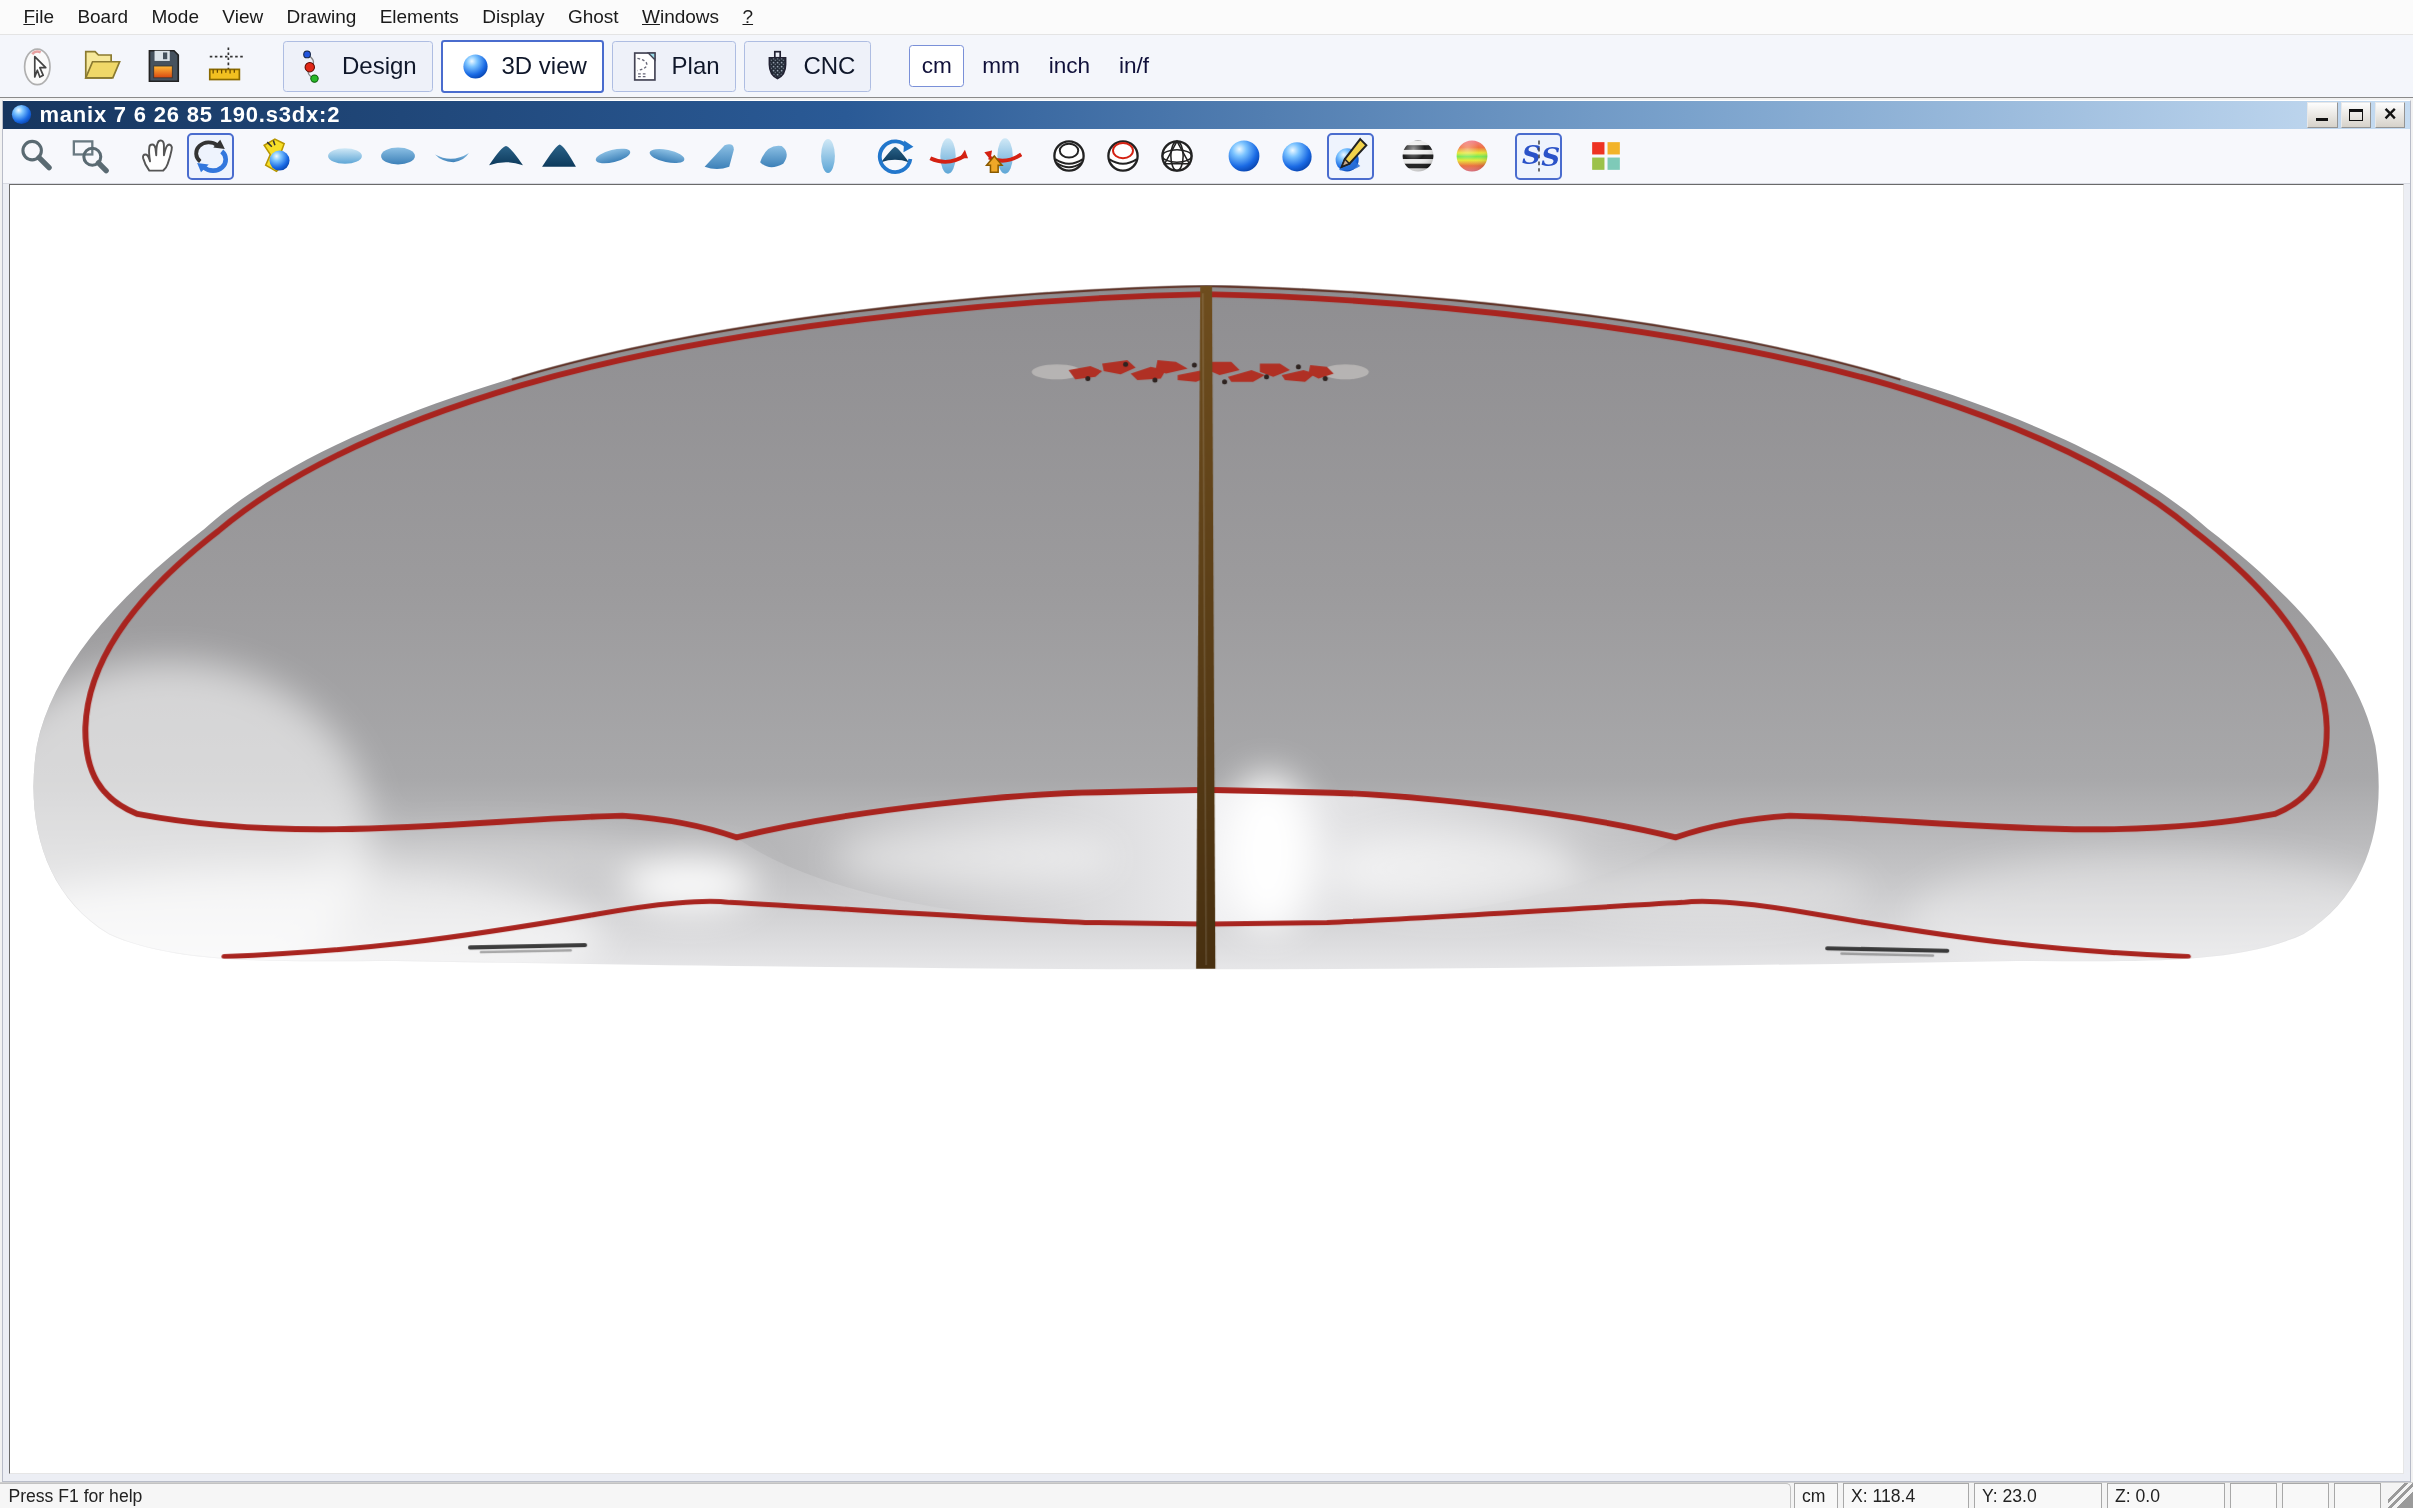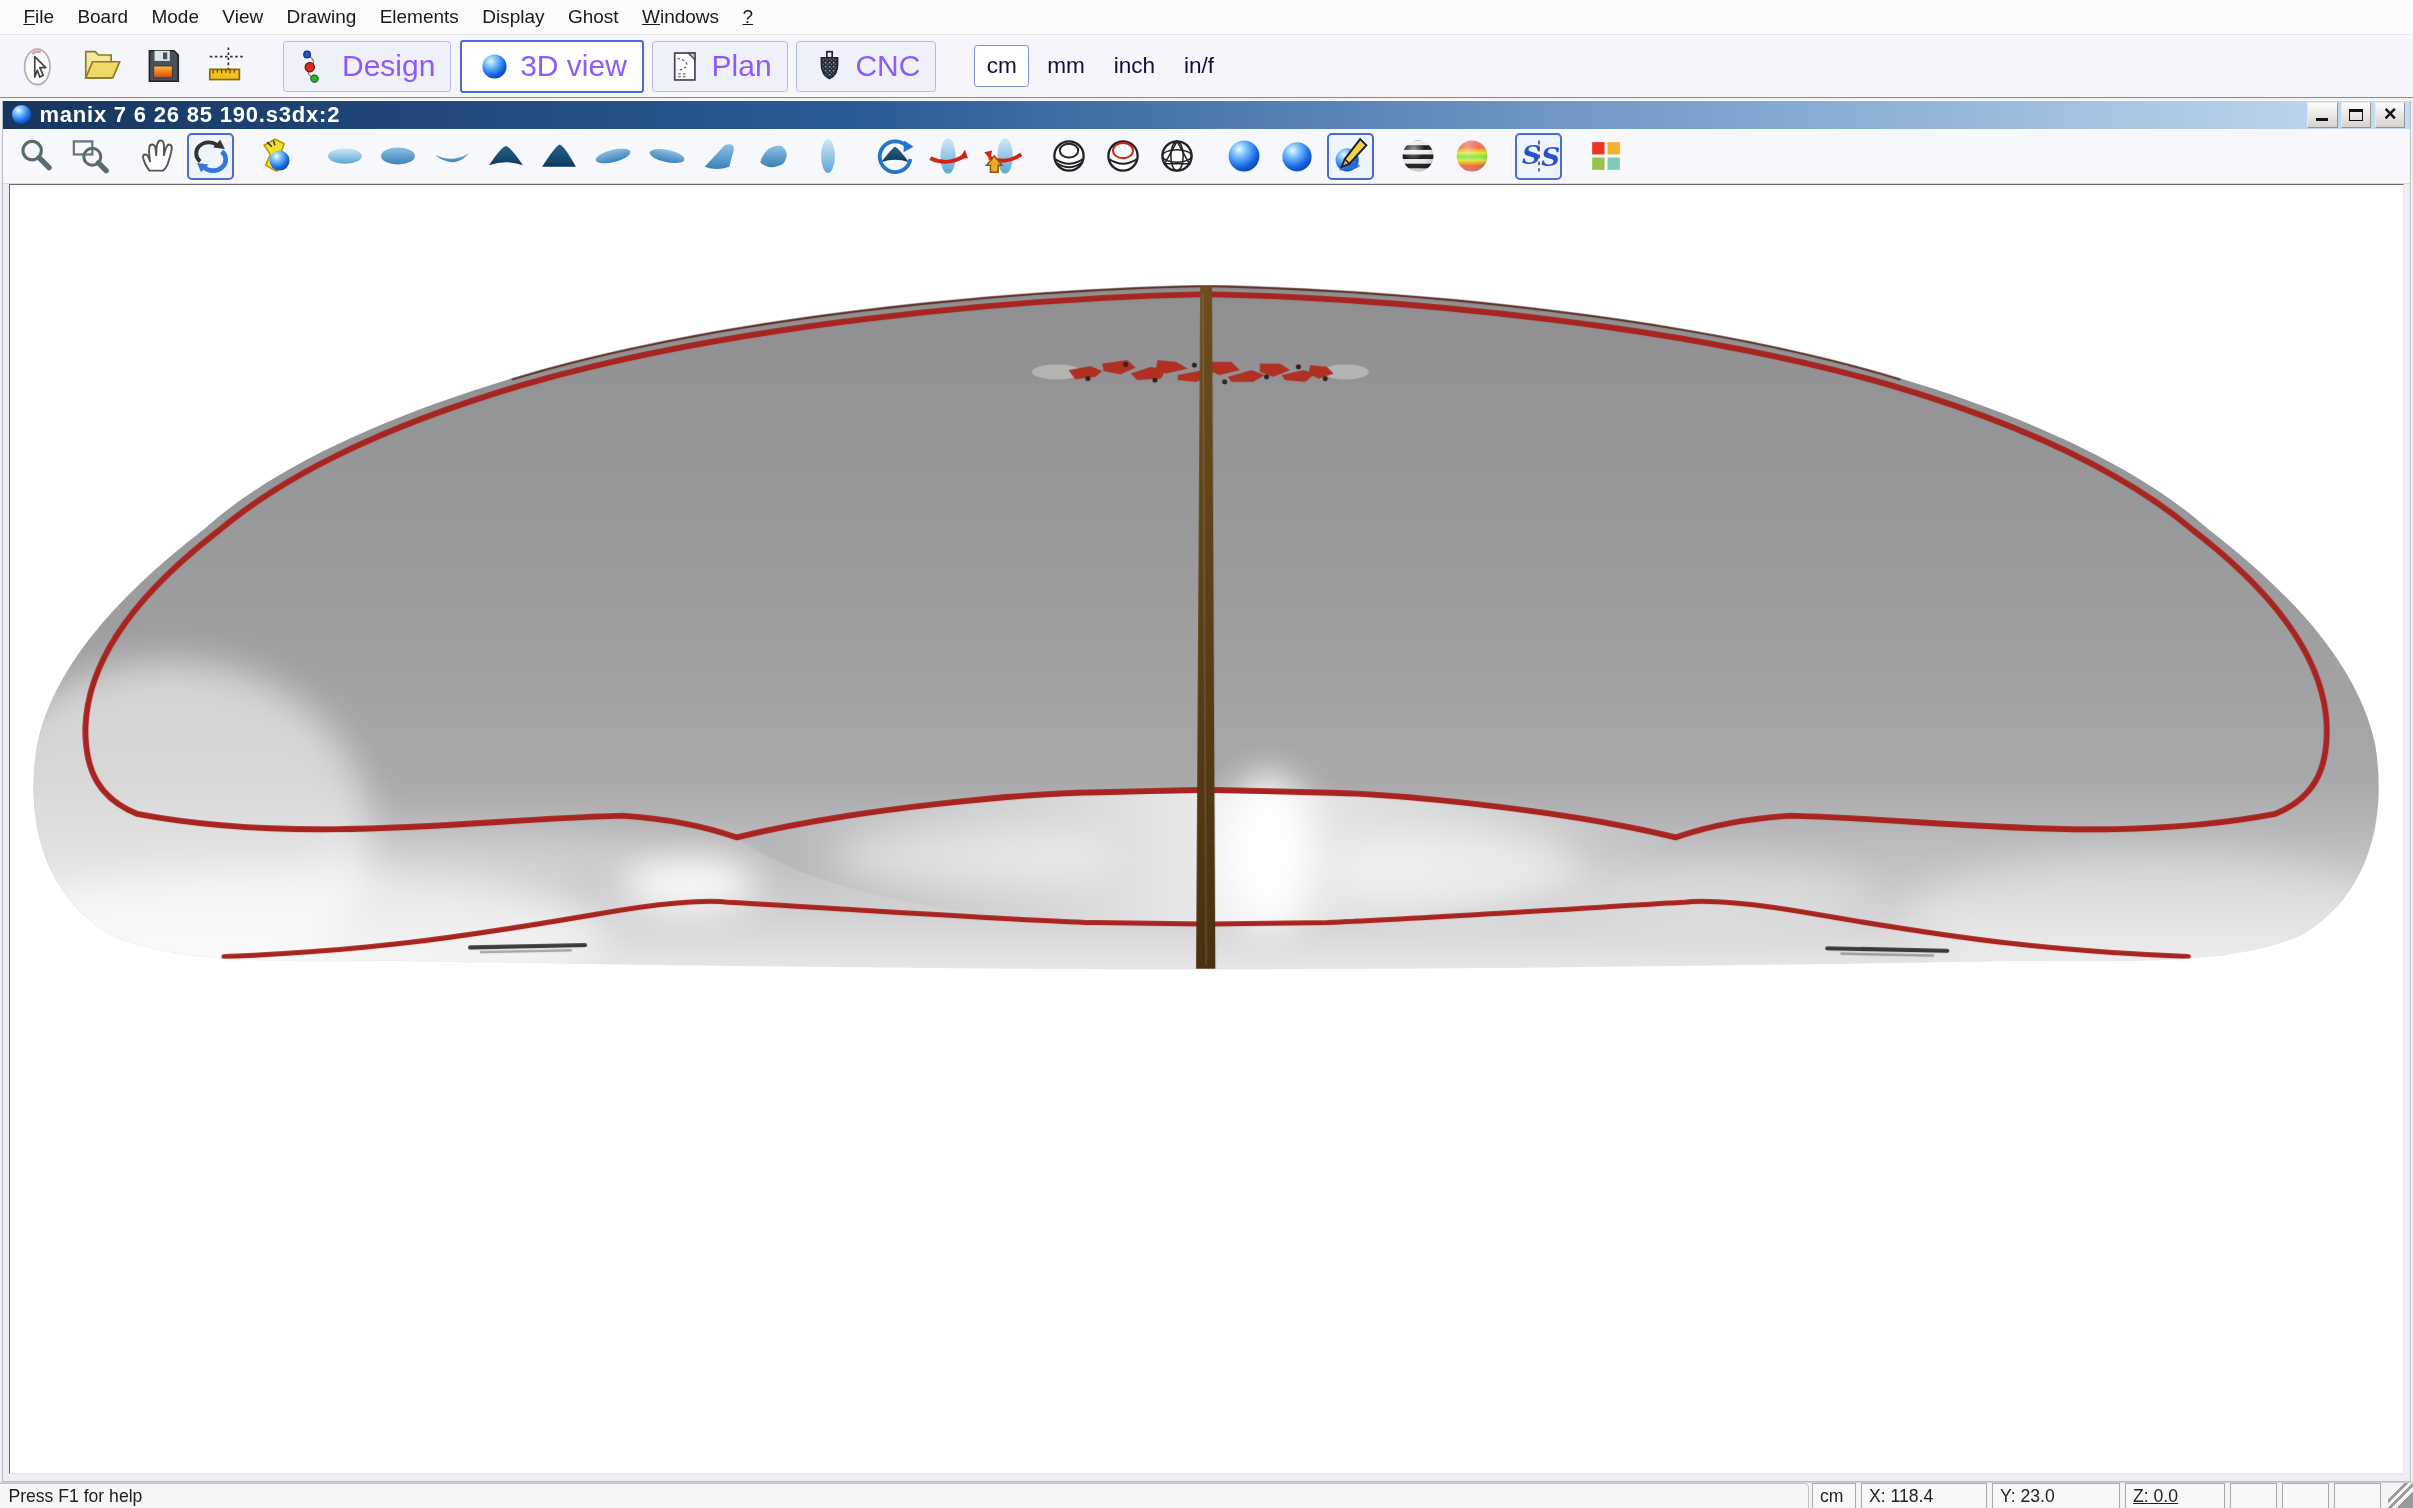--- a/index.html
+++ b/index.html
@@ -25,21 +25,21 @@
   }
   .t1-icon{width:52px;height:52px;display:flex;align-items:center;justify-content:center;margin:0 5px;}
   .t1-icon svg{width:44px;height:44px;}
   .t1-sep{width:22px;height:0.8px;}
   .mode-btn{
     display:flex;align-items:center;gap:8.4px;height:49px;padding:0 15px;margin:0 4.2px;
     background:#eef1f9;border:1.7px solid #aebde2;border-radius:3.4px;cursor:default;
   }
   .mode-btn .btn-ic{width:35px;height:35px;display:flex;align-items:center;justify-content:center;}
   .mode-btn .btn-ic svg{width:35px;height:35px;}
-  .mode-btn .lbl{font-size:30px;color:#8b5cf6;}
+  .mode-btn .lbl{font-size:24px;color:#0f172a;}
   .mode-btn.active{background:#ffffff;border:2.5px solid #4a6cce;}
   .units{display:flex;align-items:center;margin-left:30px;}
   .unit{
     font-size:22.6px;color:#10103a;padding:6.7px 10px;margin:0 3.4px;border:1.7px solid transparent;
     border-radius:3.4px;cursor:default;
   }
   .unit.active{border-color:#7a90d8;background:#ffffff;padding:6.7px 11.7px;}
 
   
   .child{
@@ -566,21 +566,21 @@
       </svg>
     </div>
   </div>
 
   <div class="statusbar">
     <div class="status-help">Press F1 for help</div>
     <span id="status-fields" style="display:flex;align-items:stretch;">
         <span class="status-field" style="width: 44px;">cm</span>
         <span class="status-field" style="width: 126px;">X: 118.4</span>
         <span class="status-field" style="width: 128px;">Y: 23.0</span>
-        <span class="status-field" style="width: 100px; text-decoration: underline;">Z: 0.0</span>
+        <span class="status-field" style="width: 118px;">Z: 0.0</span>
         <span class="status-field" style="width: 47px;"></span>
         <span class="status-field" style="width: 47px;"></span>
         <span class="status-field" style="width: 47px;"></span>
       </span>
     <span class="resize-grip"></span>
   </div>
 </div>
 
 
 </body></html>

